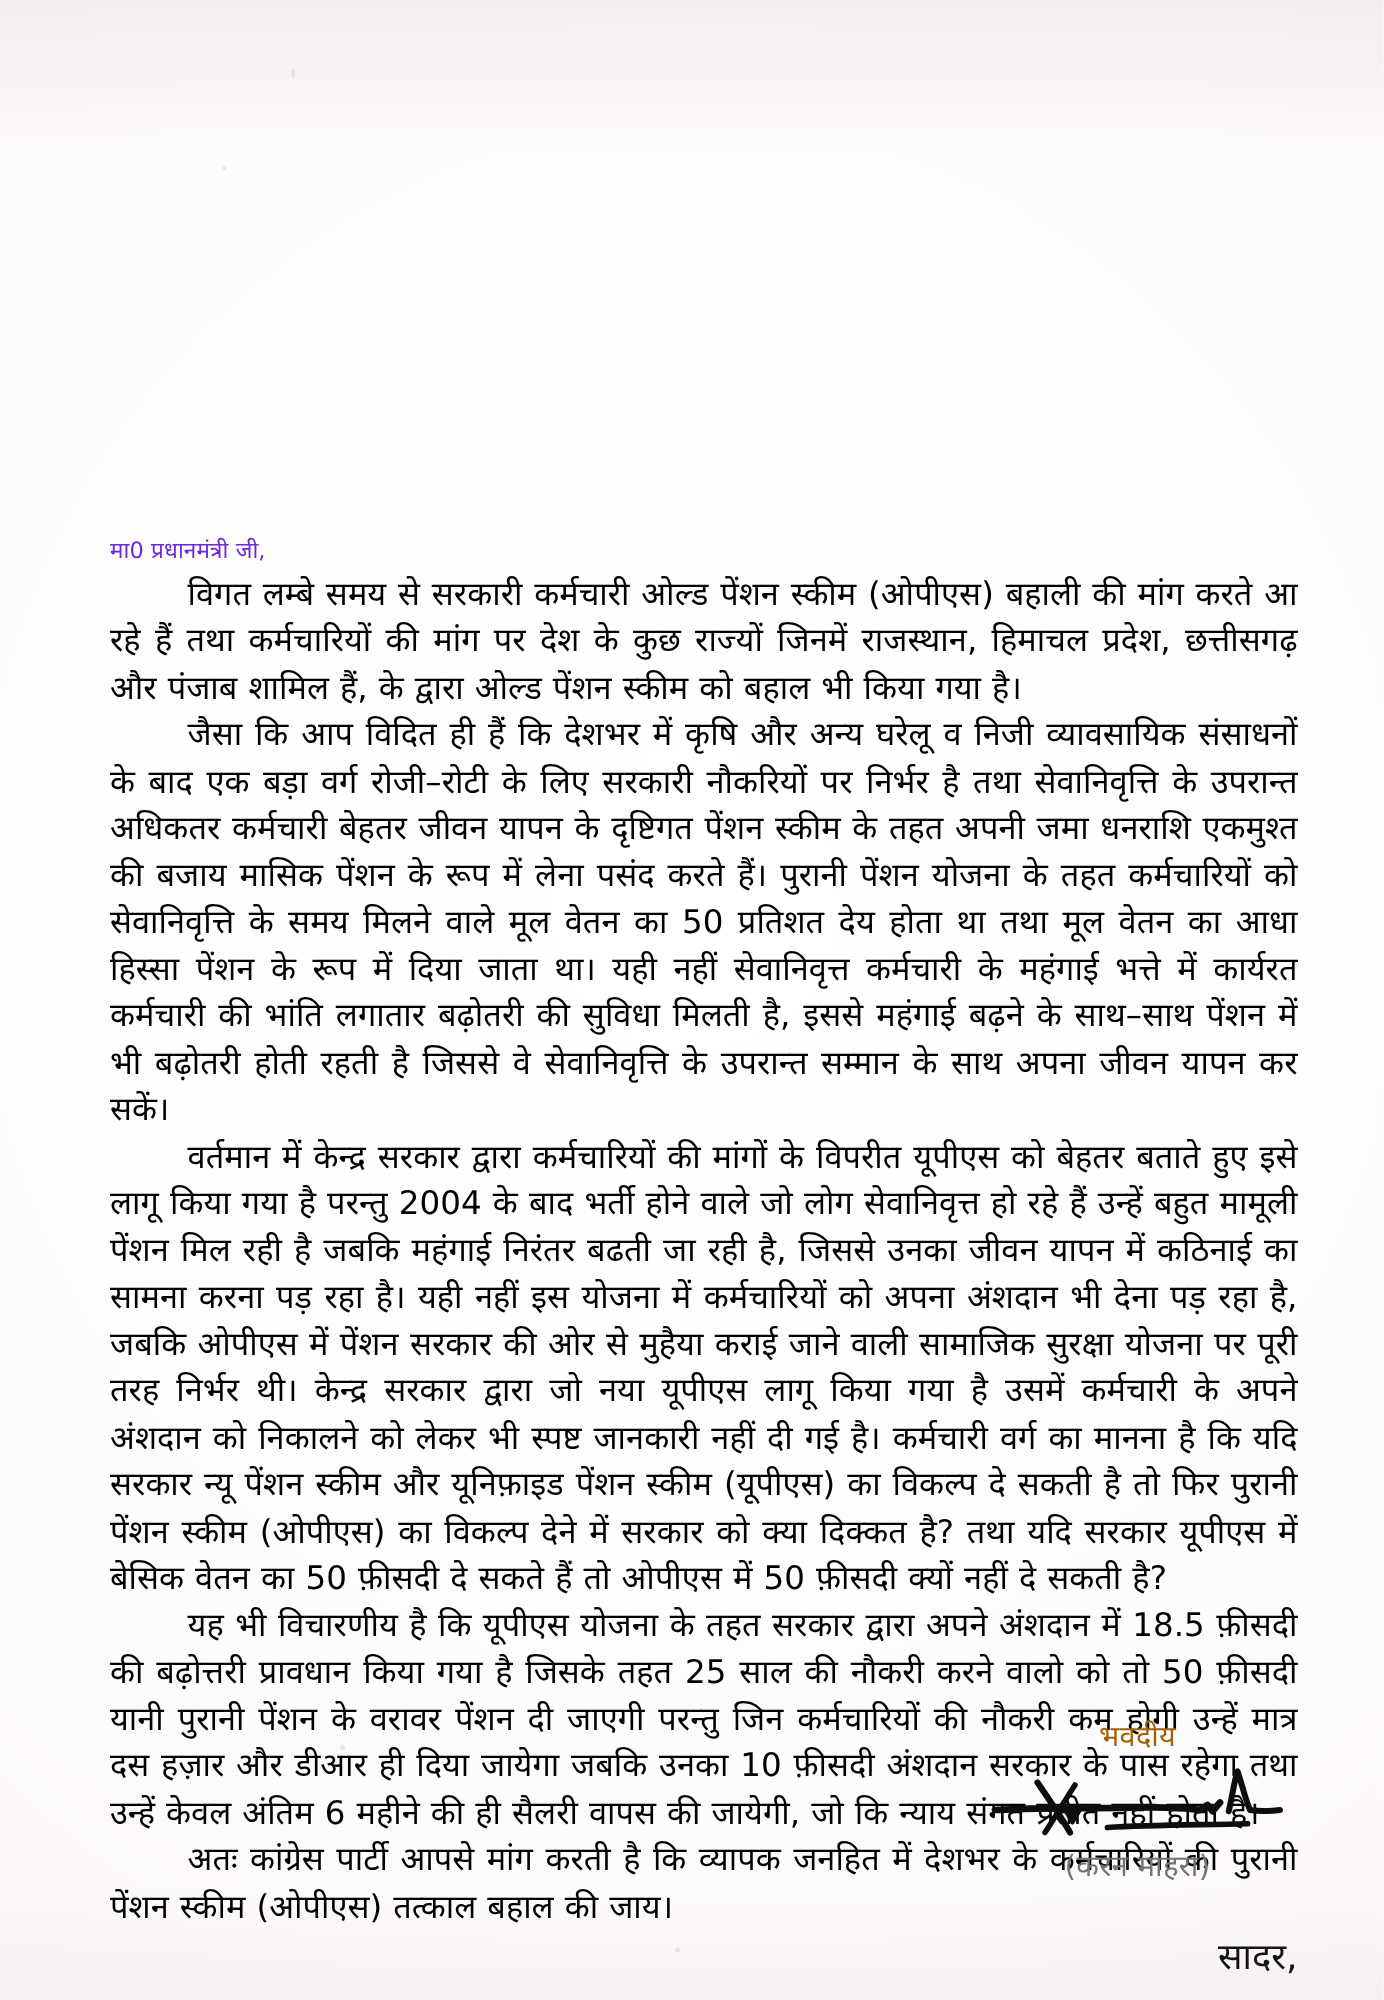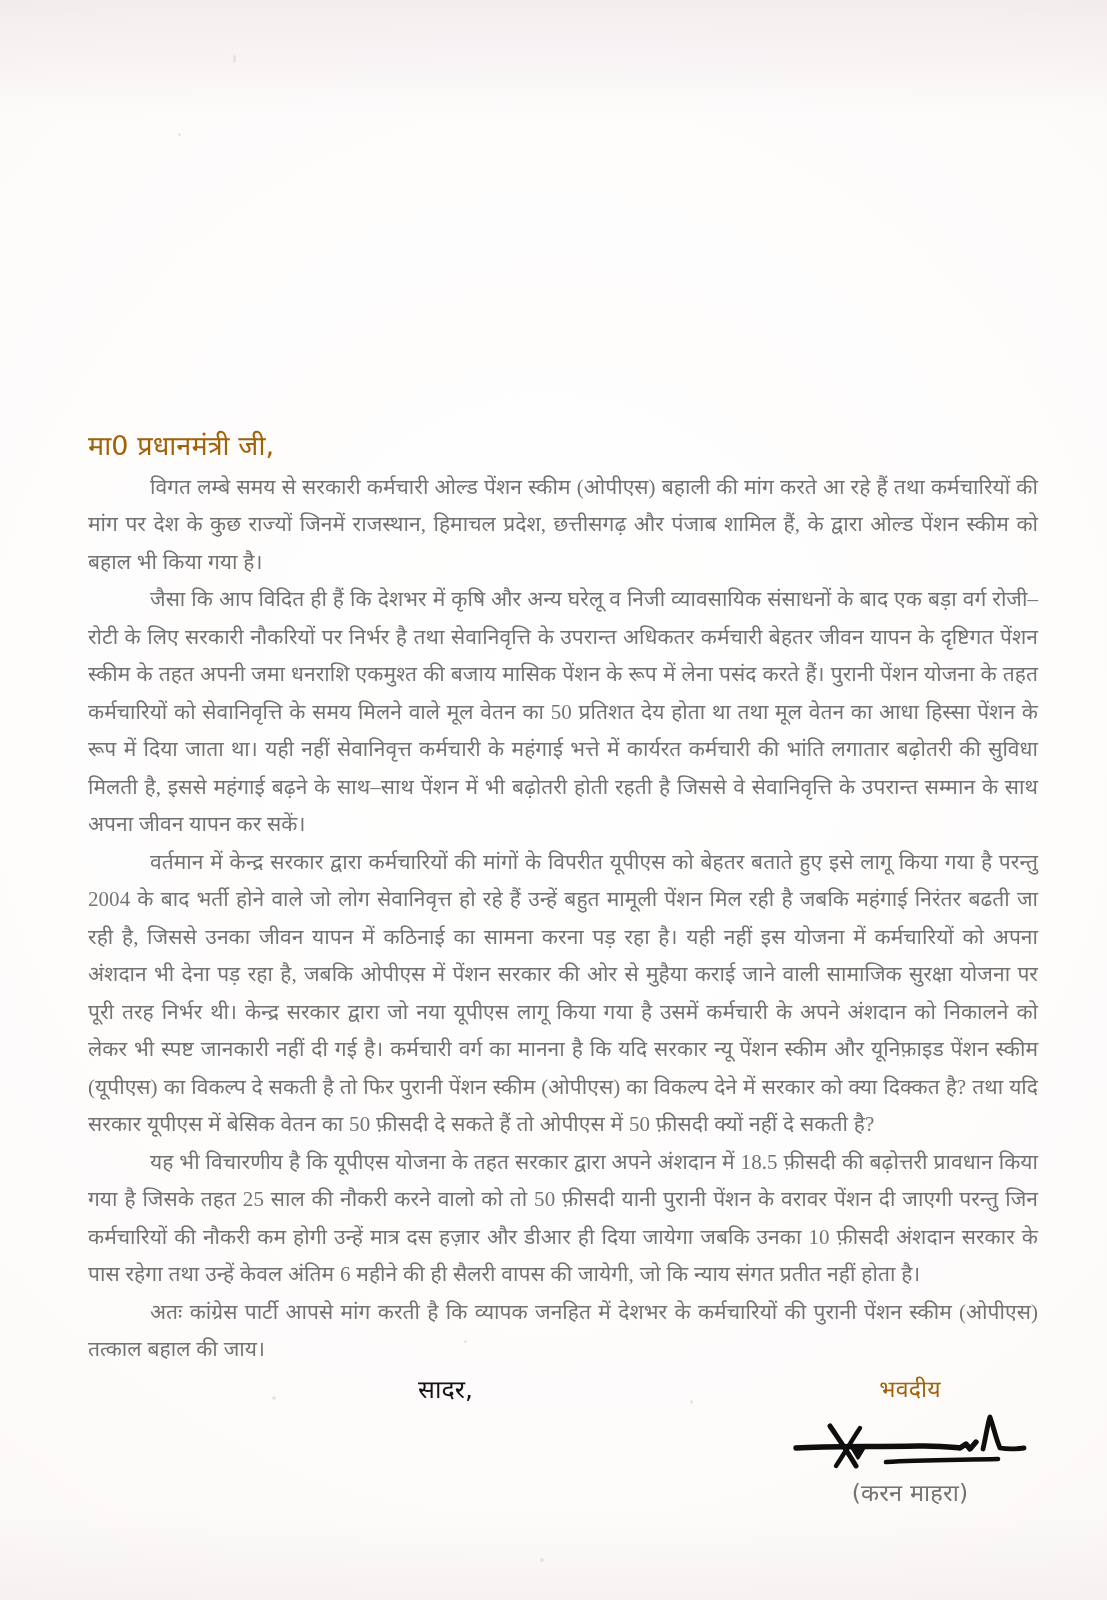--- a/index.html
+++ b/index.html
@@ -56,50 +56,50 @@
   }
 
   .letter-body {
     position: absolute;
     left: 88px;
     top: 430px;
     width: 950px;
   }
 
   .salutation {
-    font-size: 27px;
+    font-size: 18px;
     line-height: 1.22;
-    color: #a16207;
+    color: #6d28d9;
     margin-bottom: 6px;
     letter-spacing: .1px;
   }
 
   p.para {
     margin: 0;
-    font-size: 21px;
+    font-size: 26px;
     line-height: 37.5px;
-    color: #737373;
+    color: #000000;
     text-align: justify;
     text-justify: inter-word;
     text-indent: 62px;
     letter-spacing: .05px;
     word-spacing: .5px;
-    font-family: Liberation Serif, serif;
   }
 
   p.para.last-line-natural {
     text-align: justify;
   }
 
   .regards {
-    font-size: 25px;
+    font-size: 29px;
     line-height: 37.5px;
     color: #141414;
     margin-top: 2px;
     padding-left: 330px;
+    text-align: right;
   }
 
   .sign-block {
     position: absolute;
     right: 62px;
     top: 1372px;
     width: 270px;
     text-align: center;
   }
 

